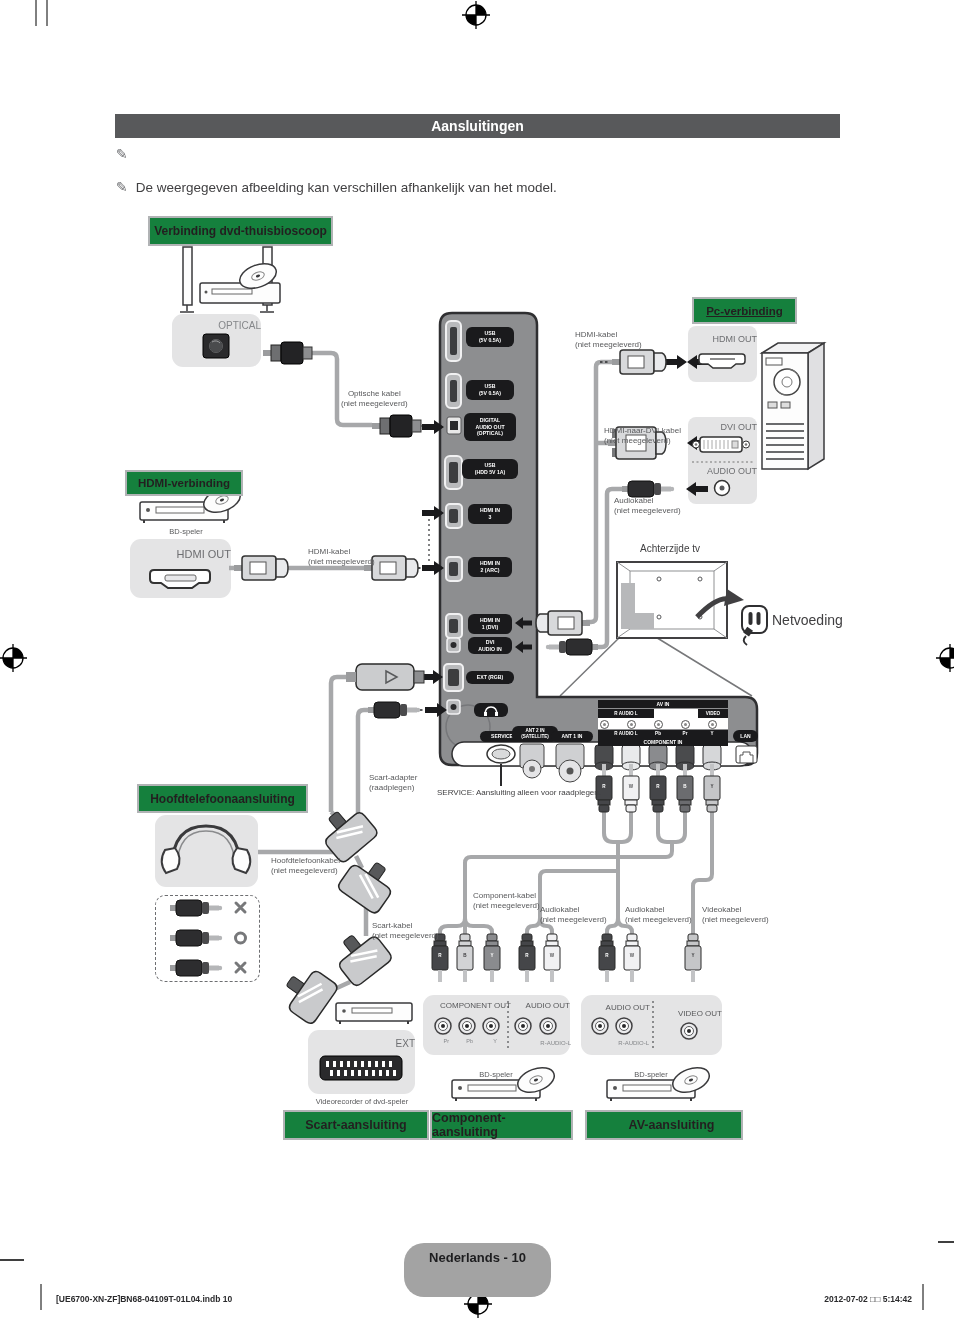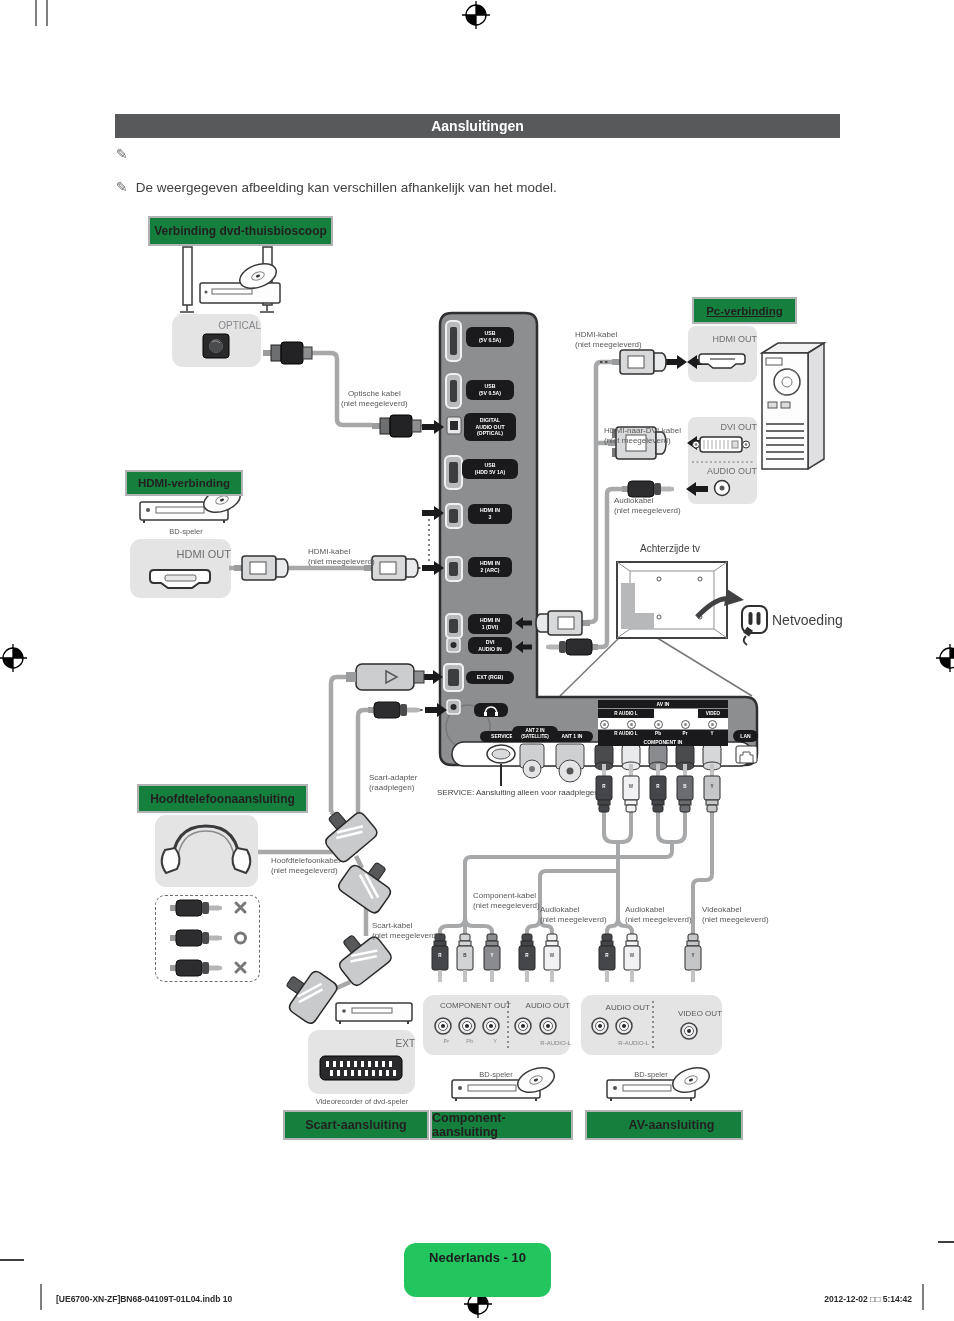--- a/index.html
+++ b/index.html
@@ -24,21 +24,21 @@
         text-align:center;white-space:pre-line;}
   .tinycap{color:#58595b;text-align:center;}
   .avtab{font-weight:bold;}
   .avtab .row{position:absolute;left:0;width:130px;}
   .blackcell{position:absolute;background:#1a1a1c;color:#fff;display:flex;align-items:center;
              justify-content:center;font-size:4.6px;font-weight:bold;}
   .rca-dot{position:absolute;width:7px;height:7px;border:1.5px solid #555;border-radius:50%;
            background:#fff;}
   .rca-dot span{position:absolute;left:2px;top:2px;width:3px;height:3px;border-radius:50%;background:#888;}
   .plugletter{position:absolute;z-index:3;width:12px;text-align:center;font-size:4.6px;font-weight:bold;}
-  .footpill{background:#22c55e;border-radius:12px;color:#1d1d1f;font-weight:bold;font-size:13px;
+  .footpill{background:#a3a3a3;border-radius:20px;color:#1d1d1f;font-weight:bold;font-size:13px;
             text-align:center;padding-top:7px;box-sizing:border-box;}
   .printtxt{font-size:8.5px;color:#2a2a2c;font-weight:bold;}
   .dashbox{border:1.5px dashed #6d6e71;border-radius:10px;background:#fff;}
 </style>
 </head>
 <body>
 
 <div id="page">
 
   <svg id="gfx" width="954" height="1321" viewBox="0 0 954 1321">
@@ -566,15 +566,15 @@
   <div class="plugletter" style="left:459px;top:953px;color:#3a3a3c;">B</div>
   <div class="plugletter" style="left:486px;top:953px;color:#fff;">Y</div>
   <div class="plugletter" style="left:521px;top:953px;color:#fff;">R</div>
   <div class="plugletter" style="left:546px;top:953px;color:#58595b;">W</div>
   <div class="plugletter" style="left:601px;top:953px;color:#fff;">R</div>
   <div class="plugletter" style="left:626px;top:953px;color:#58595b;">W</div>
   <div class="plugletter" style="left:687px;top:953px;color:#3a3a3c;">Y</div>
 
   <div class="abs footpill z3" style="left:404px;top:1243px;width:147px;height:54px;">Nederlands - 10</div>
   <div class="abs printtxt z3" style="left:56px;top:1294px;width:420px;">[UE6700-XN-ZF]BN68-04109T-01L04.indb   10</div>
-  <div class="abs printtxt z3" style="left:640px;top:1294px;width:272px;text-align:right;">2012-12-02   □□ 5:14:42</div>
+  <div class="abs printtxt z3" style="left:640px;top:1294px;width:272px;text-align:right;">2012-07-02   □□ 5:14:42</div>
 
 </div>
 
 </body></html>

